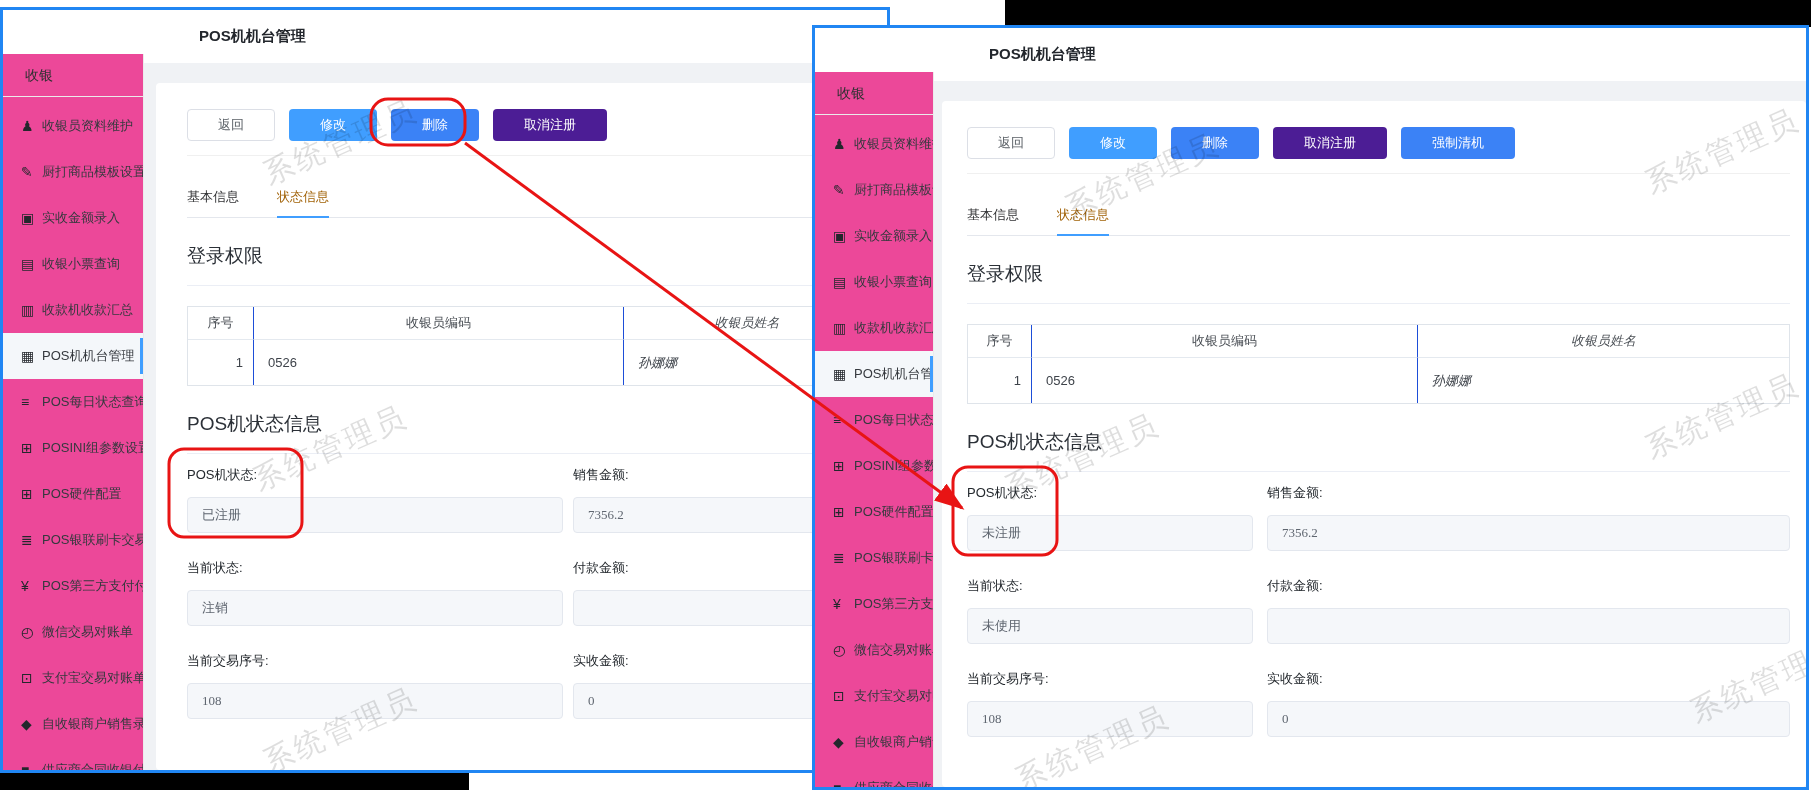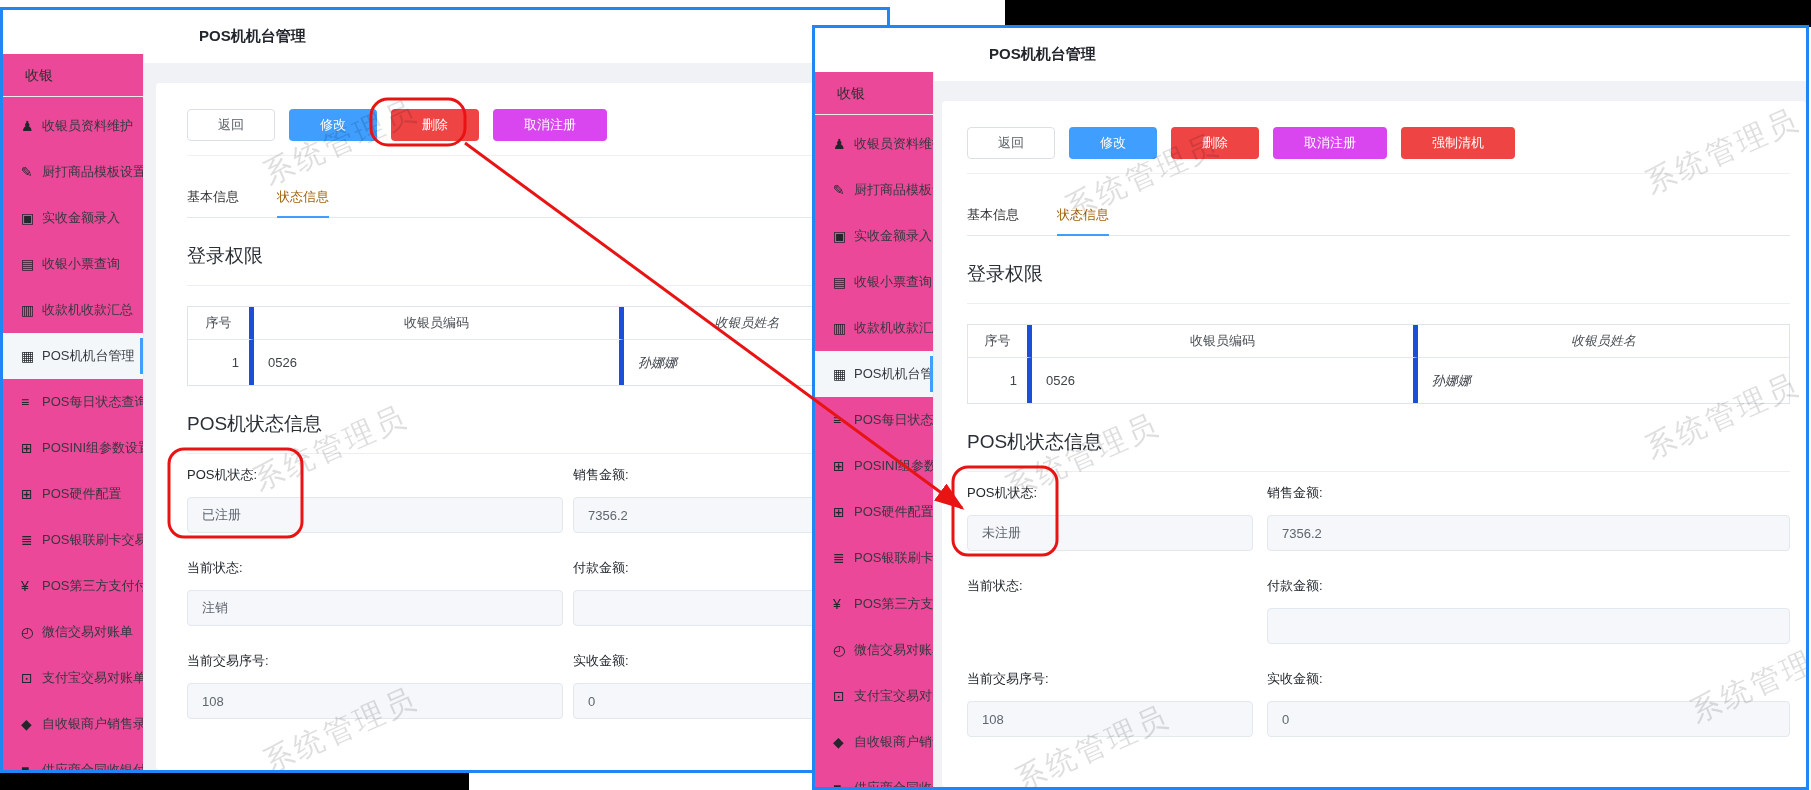--- a/index.html
+++ b/index.html
@@ -25,48 +25,48 @@
 
   .main{flex:1;min-width:0;background:#f0f2f5;display:flex;flex-direction:column;}
   .main-header{height:53px;background:#fff;display:flex;align-items:center;padding-left:55px;font-size:15px;font-weight:bold;color:#23272d;flex:none;}
   .card{background:#fff;border-radius:4px;flex:1;margin:20px 0 0 12px;padding:26px 16px 0 31px;position:relative;min-width:0;}
   #win-right .card{margin-left:8px;padding-left:25px;}
 
   .toolbar{display:flex;}
   .btn{height:32px;padding:0 30px;font-size:13px;border-radius:4px;border:1px solid transparent;margin-right:14px;cursor:pointer;font-family:inherit;}
   .btn-plain{background:#fff;border-color:#dcdfe6;color:#5a6066;}
   .btn-primary{background:#409eff;color:#fff;}
-  .btn-danger{background:#ef4444;color:#fff;}
-  .btn-warning{background:#d946ef;color:#fff;}
+  .btn-danger{background:#3b82f6;color:#fff;}
+  .btn-warning{background:#4c1d95;color:#fff;}
 
   .toolbar-divider{border-bottom:1px solid #f0f0f0;margin-top:14px;}
 
   .tabs{display:flex;margin-top:32px;border-bottom:1px solid #e4e7ed;}
   .tab{font-size:13px;color:#303133;padding-bottom:10px;margin-right:38px;cursor:pointer;}
   .tab.active{color:#a16207;border-bottom:2px solid #409eff;margin-bottom:-1px;}
 
   .section-h{font-size:19px;font-weight:400;color:#2b3037;margin-top:24px;line-height:28px;}
   .section-div{border-bottom:1px solid #ebeef5;margin-top:15px;}
 
   .tbl{margin-top:20px;border:1px solid #dfe4ea;display:grid;}
   #win-left .tbl{grid-template-columns:66px 370px 1fr;}
   #win-right .tbl{grid-template-columns:64px 47% 1fr;}
-  .th,.td{box-sizing:border-box;border-right:5px solid #1d4ed8;display:flex;align-items:center;font-size:13px;}
+  .th,.td{box-sizing:border-box;border-right:1px solid #1d4ed8;display:flex;align-items:center;font-size:13px;}
   .th{height:33px;justify-content:center;color:#4a4f55;border-bottom:1px solid #e4e9ef;}
   .td{height:45px;color:#3e434a;padding-left:14px;}
   .td.num{justify-content:flex-end;padding-right:10px;padding-left:0;}
   .th:nth-child(3n),.td:nth-child(3n){border-right:none;font-style:italic;}
 
   .fields{display:grid;margin-top:12px;padding-bottom:26px;}
   #win-left .fields{grid-template-columns:376px 1fr;column-gap:10px;}
   #win-right .fields{grid-template-columns:286px 1fr;column-gap:14px;}
   .field{margin-top:26px;}
   .field:nth-child(-n+2){margin-top:0;}
   .flabel{font-size:13px;font-weight:normal;color:#24292e;margin-bottom:13px;}
-  .finput{height:36px;box-sizing:border-box;background:#f5f7fa;border:1px solid #e3e7ee;border-radius:4px;display:flex;align-items:center;padding-left:14px;font-size:13px;color:#5f6670;}
+  .finput{height:36px;box-sizing:border-box;background:#f5f7fa;border:1px solid #e3e7ee;border-radius:4px;display:flex;align-items:center;padding-left:14px;font-size:13px;color:#5f6670;font-family:Liberation Serif, serif;}
 
   .watermark{position:absolute;font-size:30px;letter-spacing:3px;color:rgba(0,0,0,0.13);transform:rotate(-24deg);pointer-events:none;white-space:nowrap;z-index:3;}
 
   #annotations{position:absolute;left:0;top:0;width:1811px;height:790px;z-index:50;pointer-events:none;}
 </style>
 </head>
 <body>
 
 <div id="canvas">
 
@@ -295,20 +295,21 @@
           <div class="field">
             <div class="flabel">POS机状态:</div>
             <div class="finput">未注册</div>
           </div>
           <div class="field">
             <div class="flabel">销售金额:</div>
             <div class="finput">7356.2</div>
           </div>
           <div class="field">
             <div class="flabel">当前状态:</div>
+            <div class="finput">未使用</div>
           </div>
           <div class="field">
             <div class="flabel">付款金额:</div>
             <div class="finput"></div>
           </div>
           <div class="field">
             <div class="flabel">当前交易序号:</div>
             <div class="finput">108</div>
           </div>
           <div class="field">

